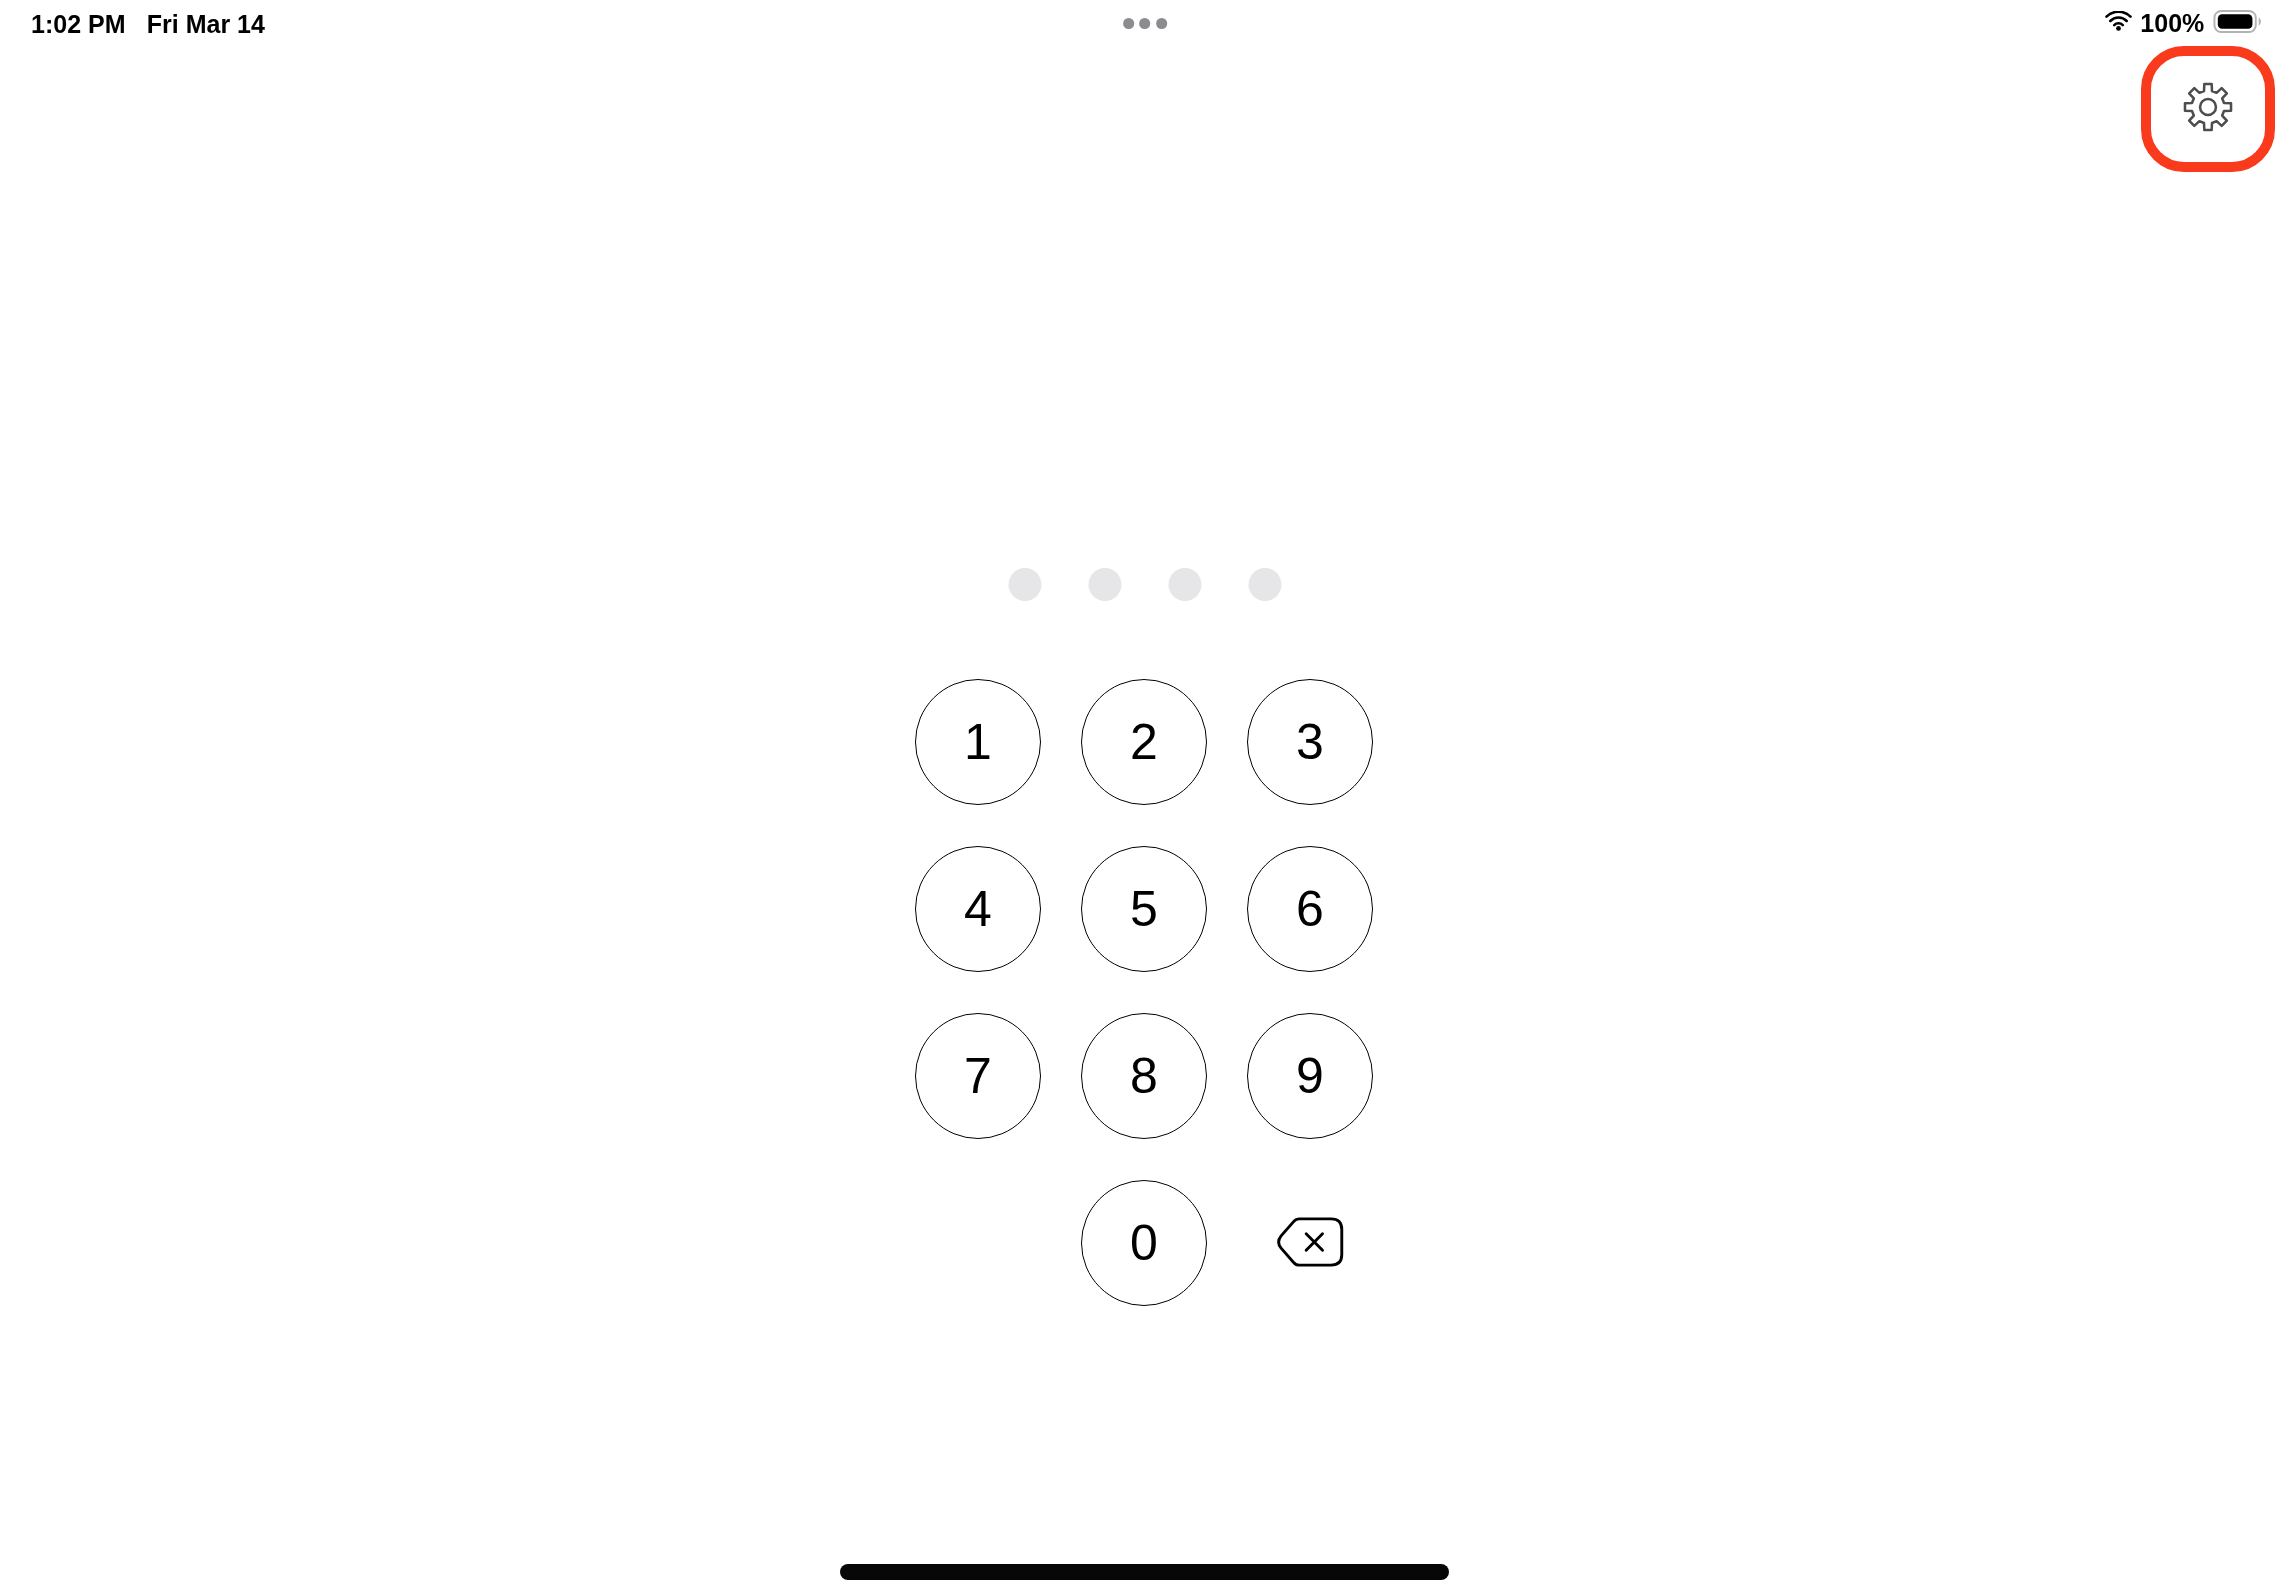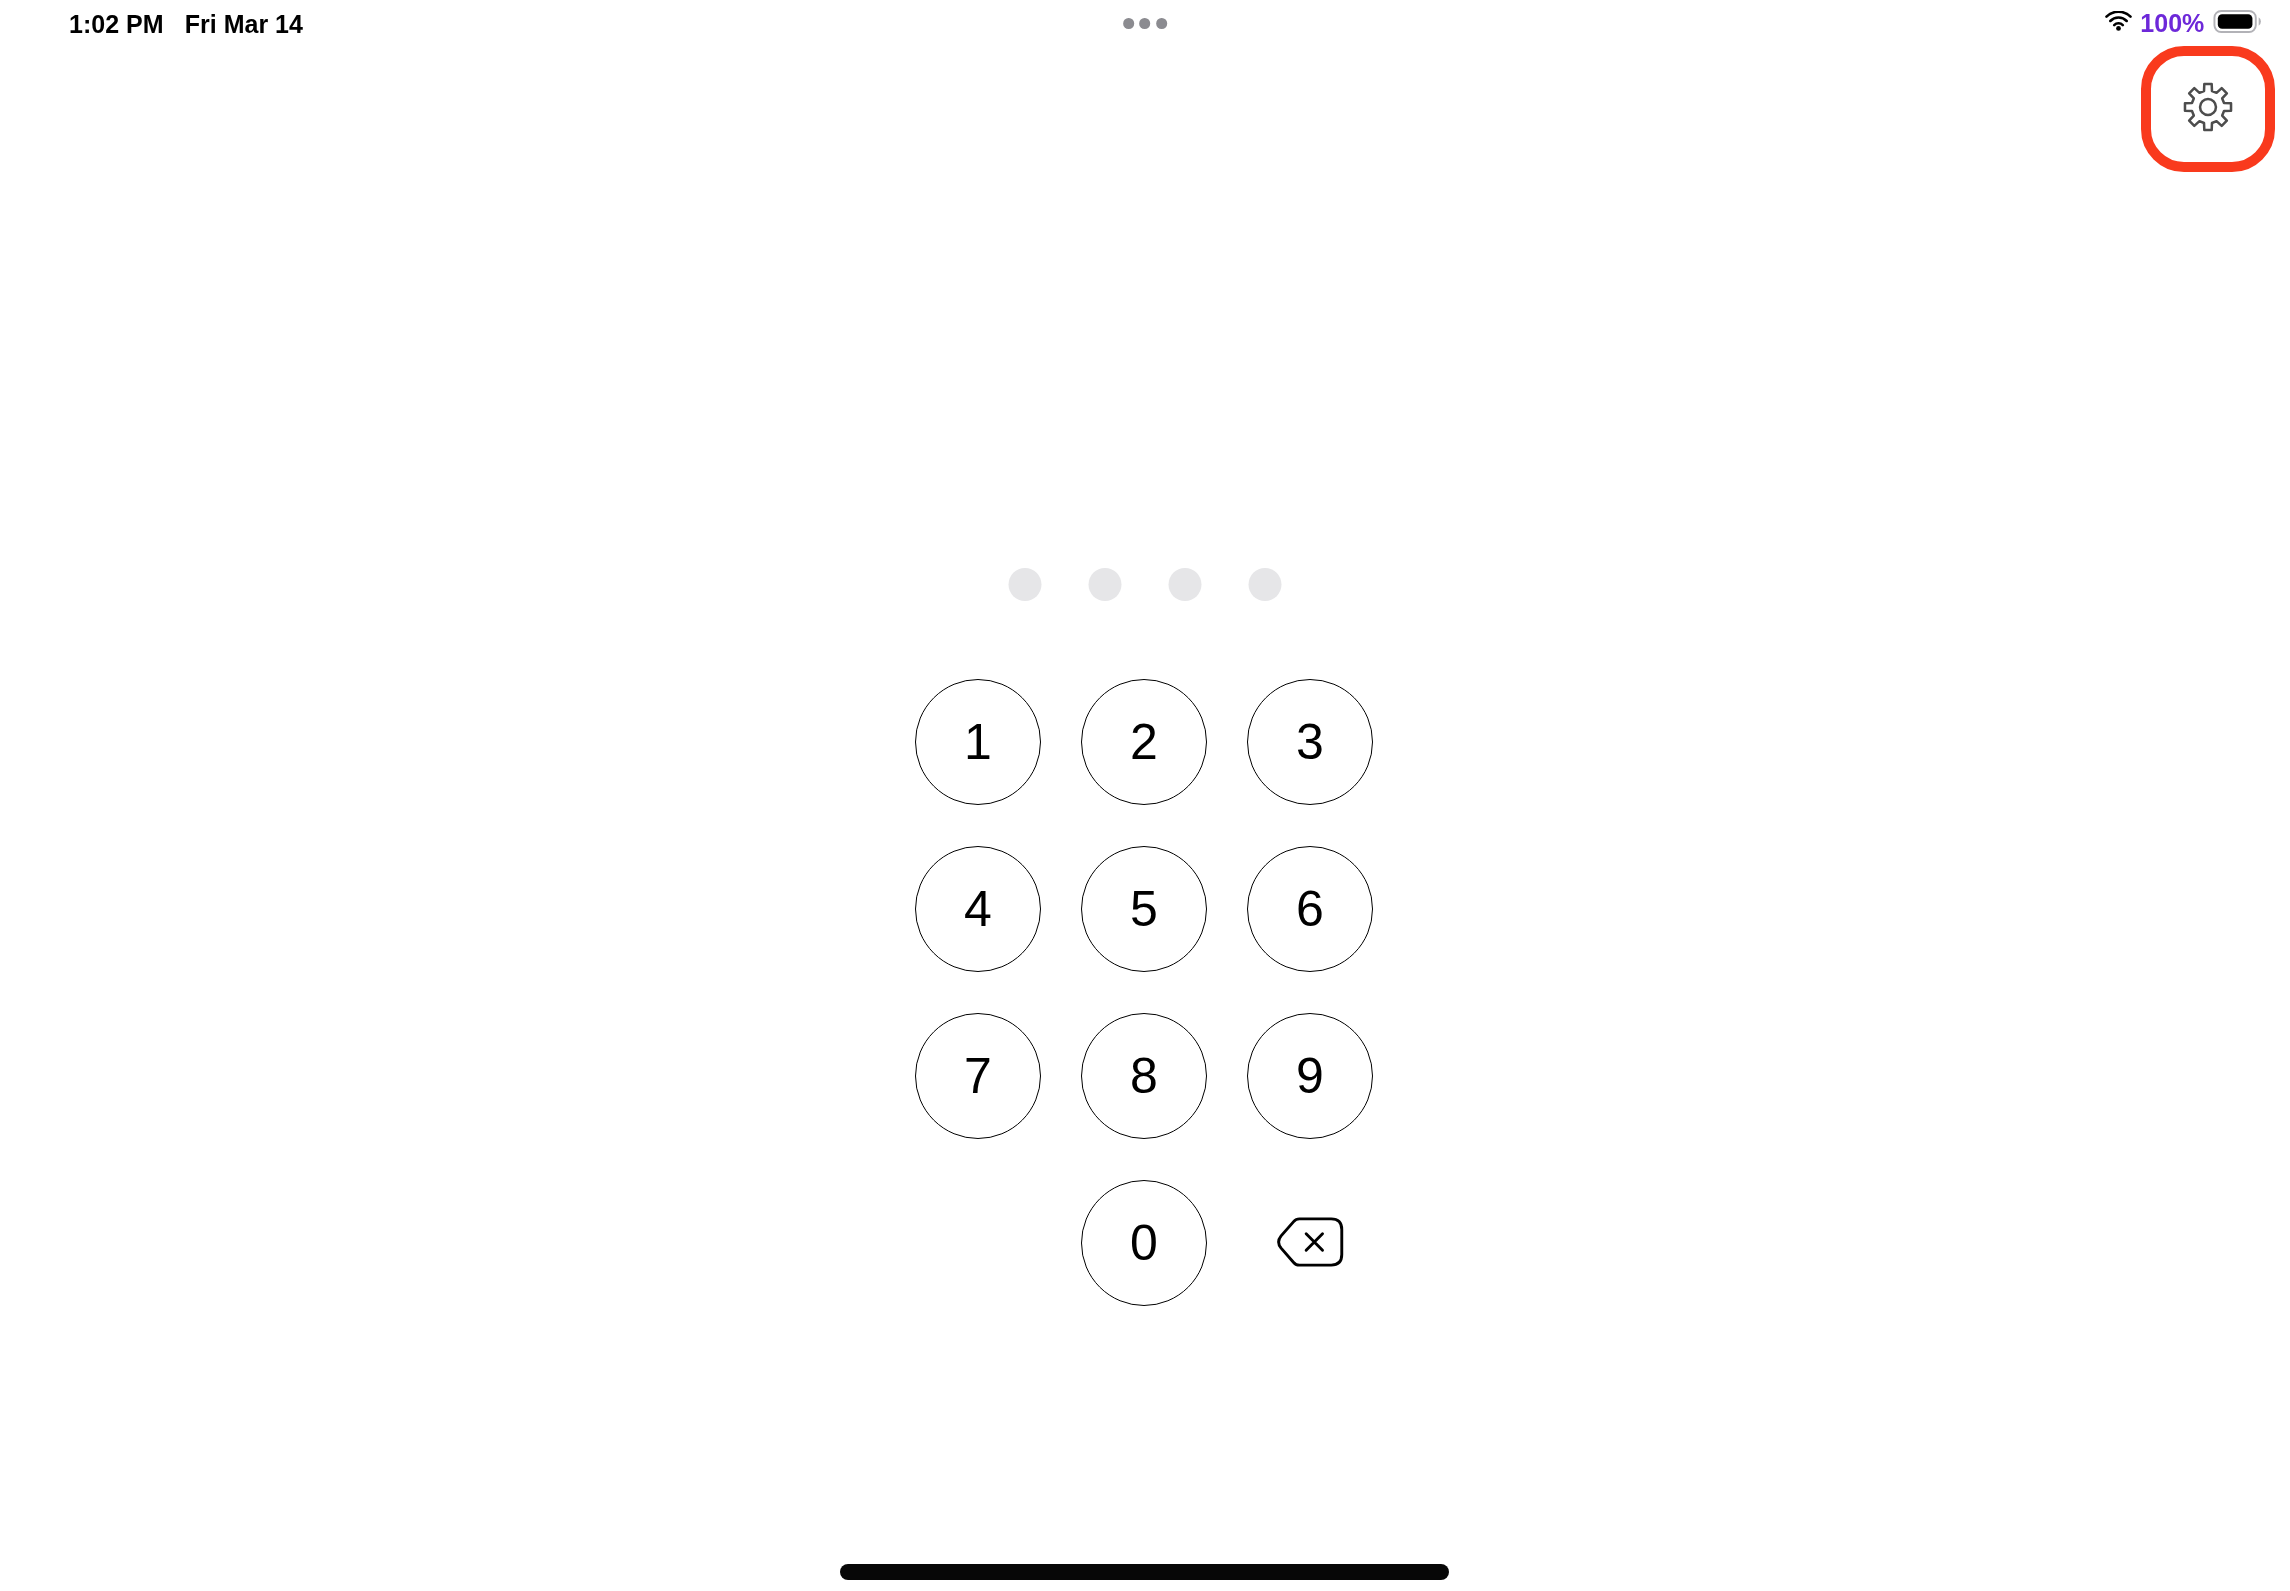--- a/index.html
+++ b/index.html
@@ -1,26 +1,26 @@
 <!DOCTYPE html>
 <html><head>
 <meta charset="utf-8">
 <style>
   html,body{margin:0;padding:0;background:#ffffff;}
   body{font-family:"Liberation Sans","DejaVu Sans",sans-serif;-webkit-font-smoothing:antialiased;}
   .screen{position:relative;width:2290px;height:1591px;background:#ffffff;overflow:hidden;}
 
   
   .sb-left{position:absolute;left:31px;top:9.7px;display:flex;align-items:baseline;gap:21.3px;
-           font-size:25px;font-weight:600;color:#000;margin-left:38px;}
+           font-size:25px;font-weight:600;color:#000;}
   .sb-center{position:absolute;left:50%;top:18.4px;transform:translateX(-50%);
              display:flex;gap:5.8px;align-items:center;}
   .sb-center .dot{width:10.7px;height:10.7px;border-radius:50%;background:#8b8b90;}
   .sb-right{position:absolute;right:27px;top:8.7px;display:flex;align-items:center;gap:8.7px;}
-  .sb-right .pct{font-size:25px;font-weight:600;color:#6d28d9;}
+  .sb-right .pct{font-size:25px;font-weight:600;color:#000000;}
 
   
   .annotation-box{position:absolute;left:2141px;top:46px;width:134px;height:126px;
                   box-sizing:border-box;border:10.7px solid #f93a1d;border-radius:43px;
                   pointer-events:none;}
   .settings-btn{position:absolute;left:2165px;top:66px;width:85px;height:85px;
                 display:flex;align-items:center;justify-content:center;
                 background:transparent;border:none;cursor:pointer;padding:0;}
 
   

